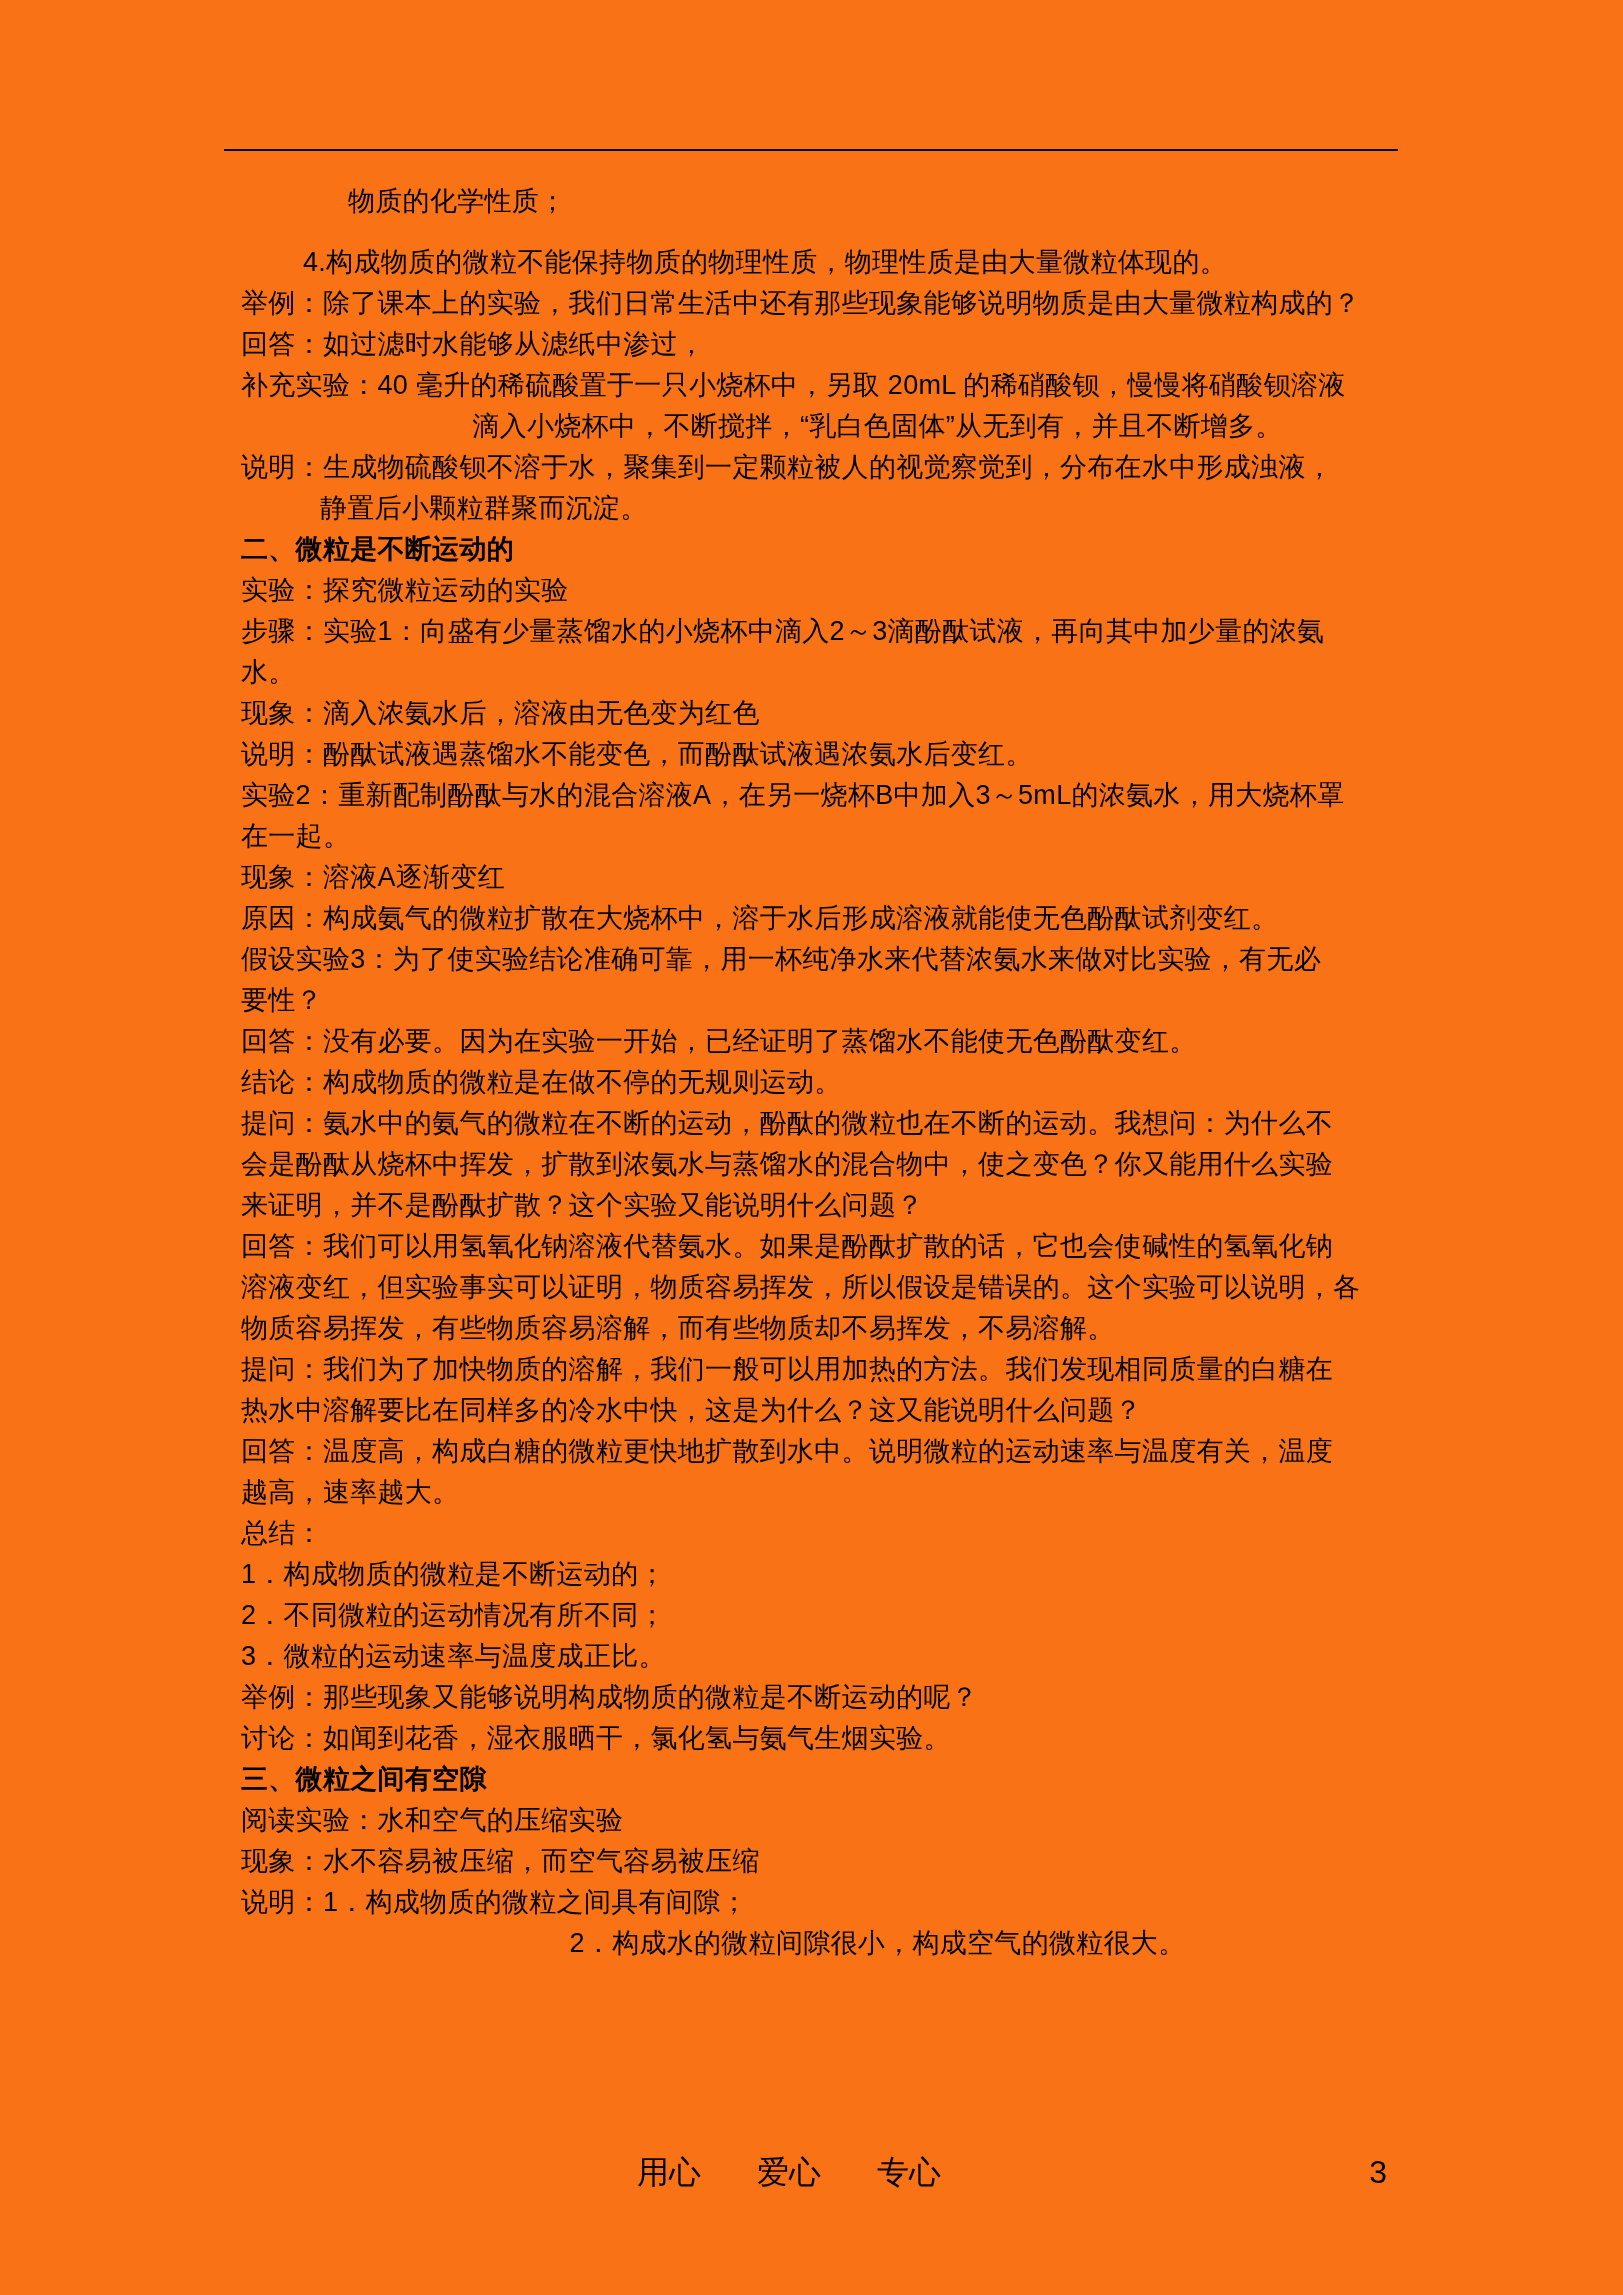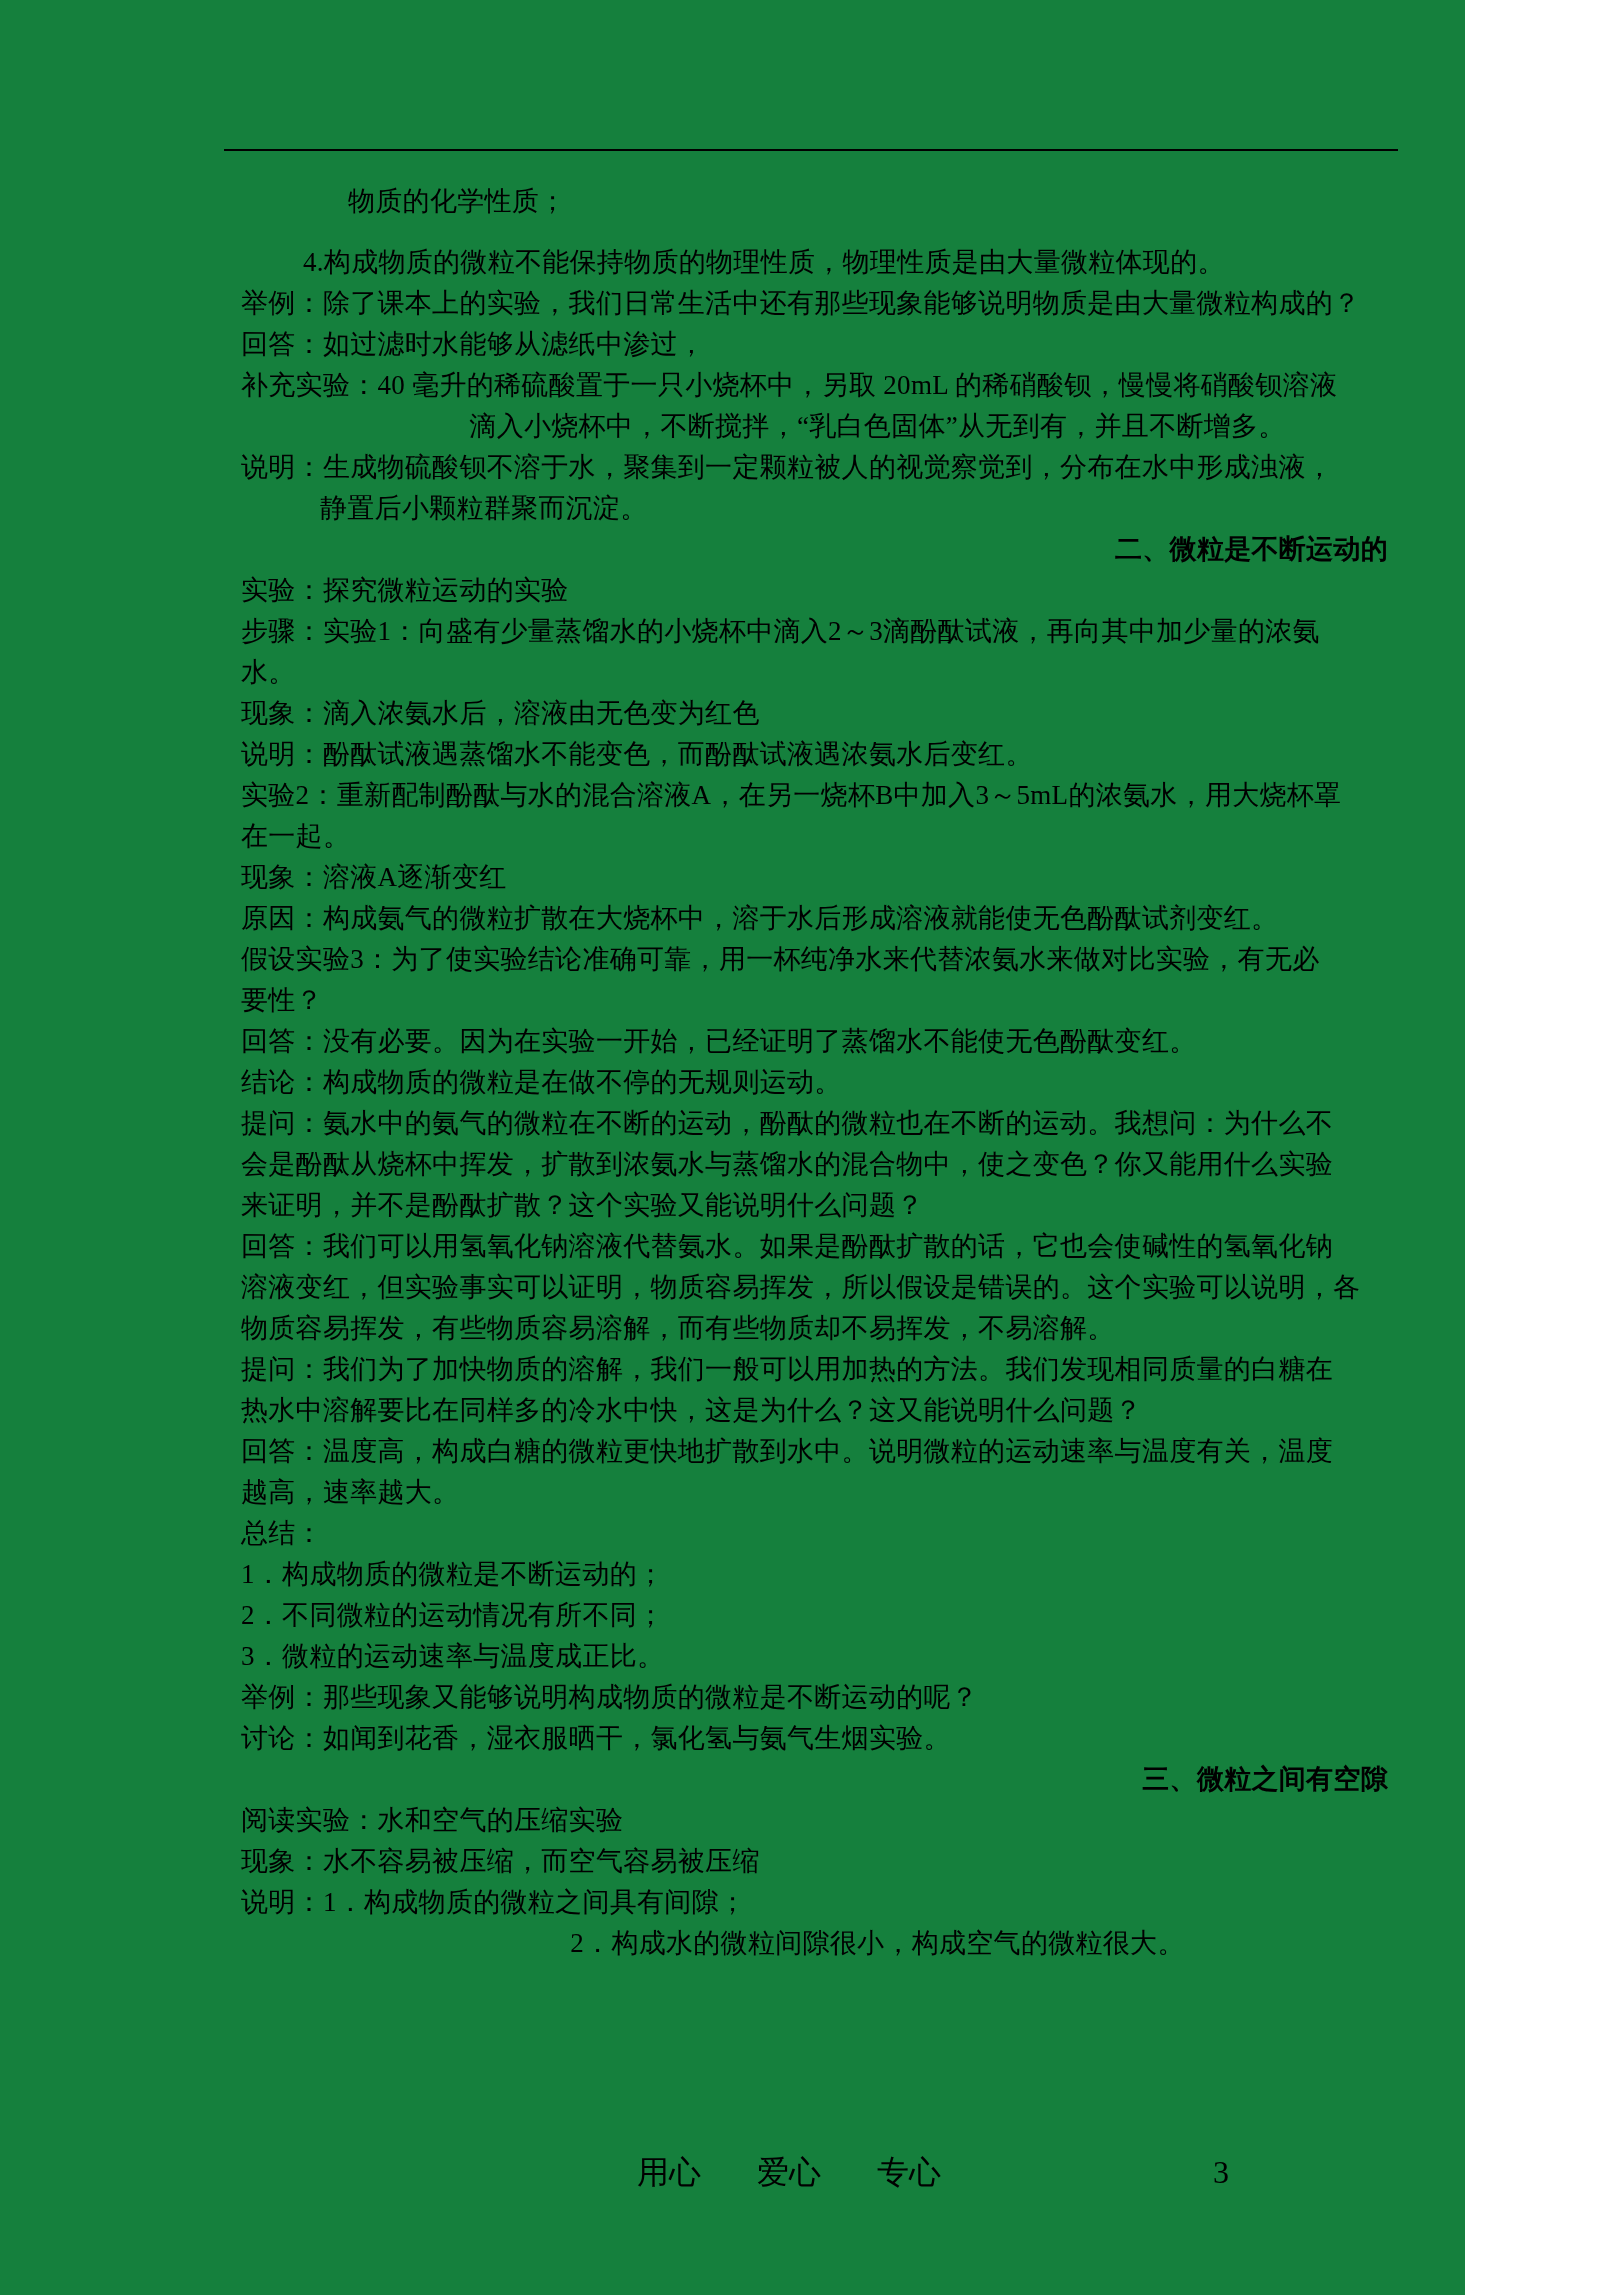--- a/index.html
+++ b/index.html
@@ -2,25 +2,25 @@
 <html style="font-size:9px"><head>
 <meta charset="utf-8">
 <style>
   html, body {
     margin: 0;
     padding: 0;
     background: #ffffff;
   }
   .page {
     position: relative;
-    width: 1465px;
+    width: 1623px;
     height: 2295px;
-    background: #15803d;
+    background: #f97316;
     color: #000000;
-    font-family: Liberation Serif, serif;
+    font-family: Liberation Sans, sans-serif;
     overflow: hidden;
   }
   .header-rule {
     position: absolute;
     left: 224px;
     top: 149px;
     width: 1174px;
     height: 1.7px;
     background: #000000;
   }
@@ -32,21 +32,20 @@
   }
   .line {
     font-size: 27px;
     line-height: 41px;
     height: 41px;
     white-space: nowrap;
     letter-spacing: 0.3px;
   }
   .b {
     font-weight: bold;
-    text-align: right;
   }
   .ind-a { padding-left: 107px; }  
   .ind-b { padding-left: 62px; margin-top: 20px; }  
   .ind-c { padding-left: 126px; text-align: center; }  
   .ind-d { padding-left: 79px; }  
   .footer {
     position: absolute;
     left: 0;
     top: 2155px;
     width: 100%;

